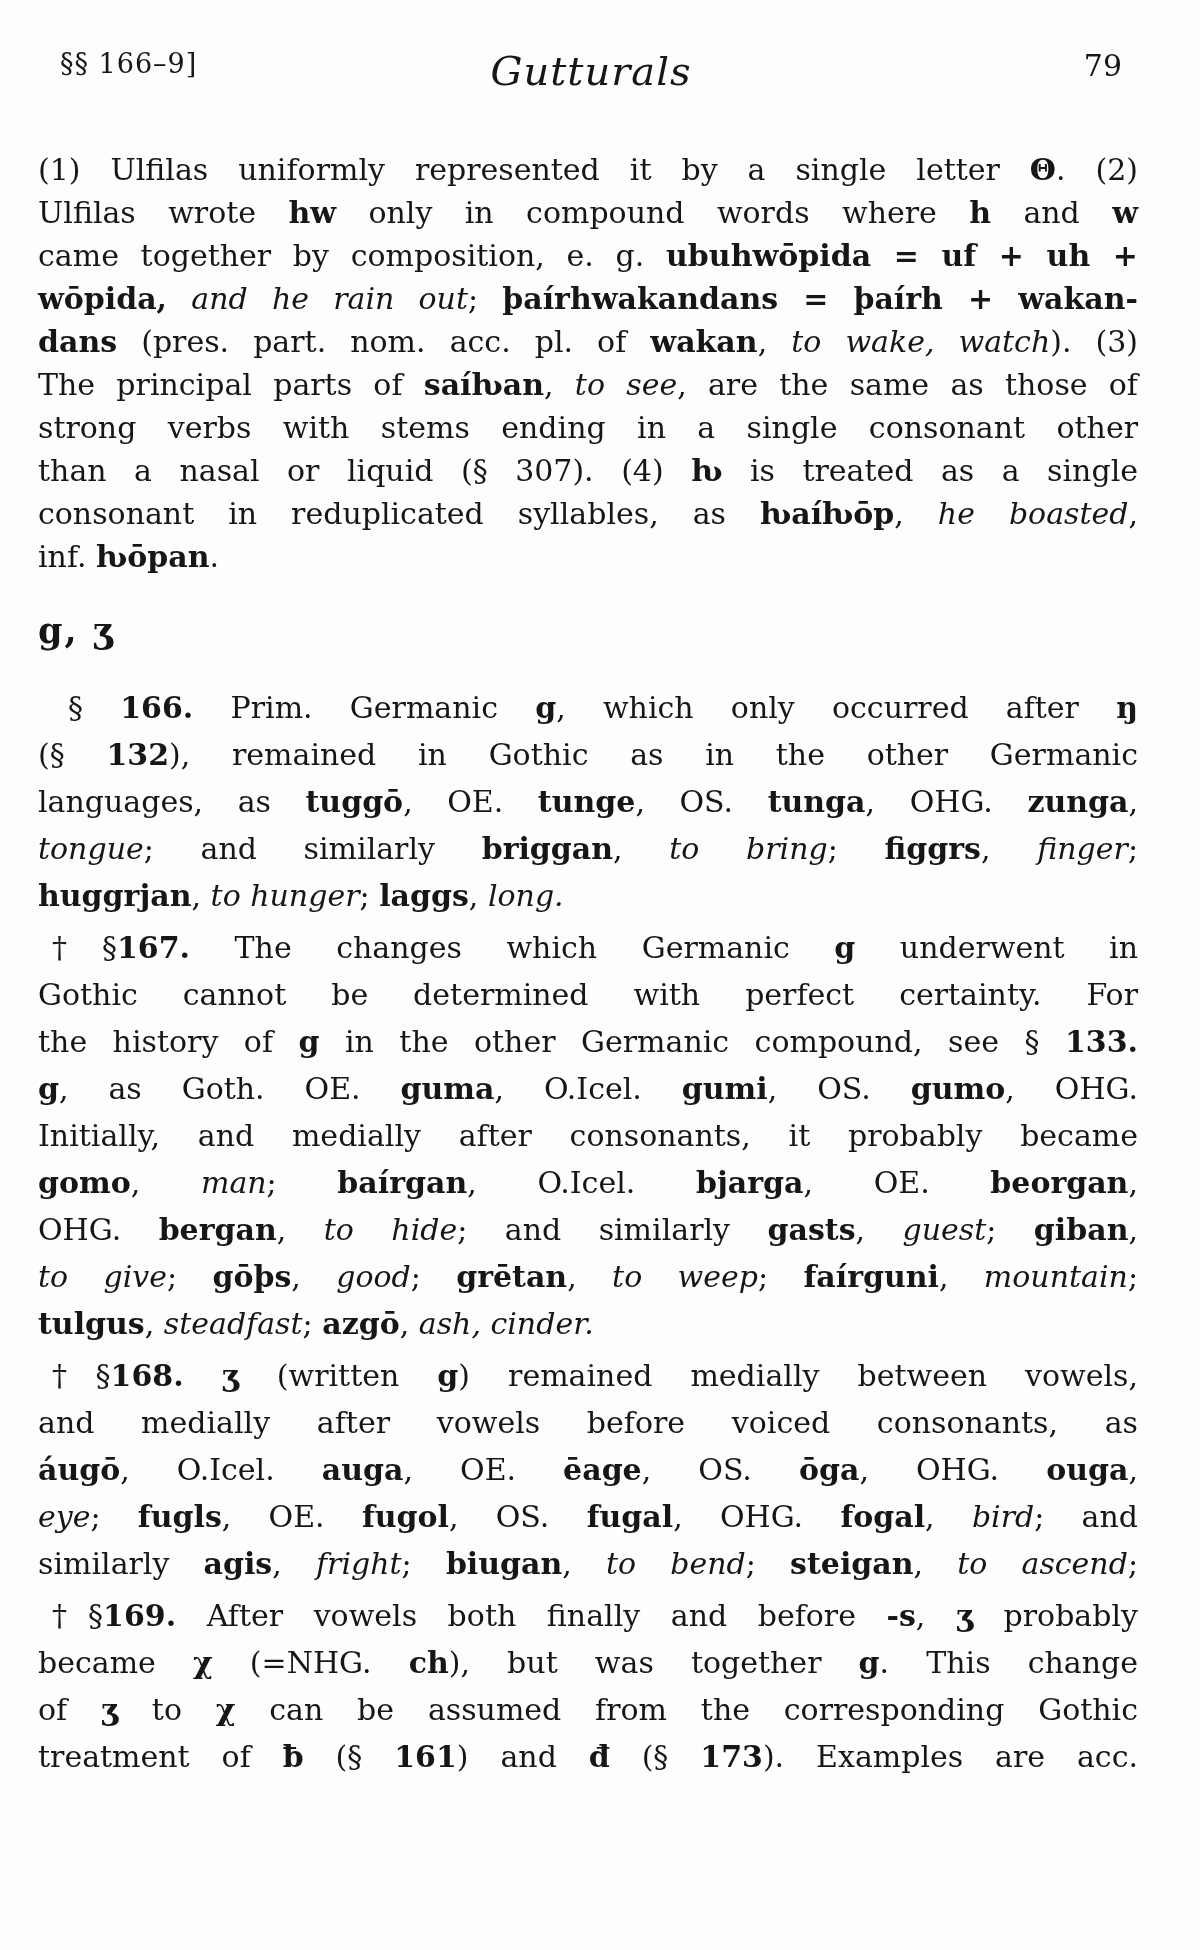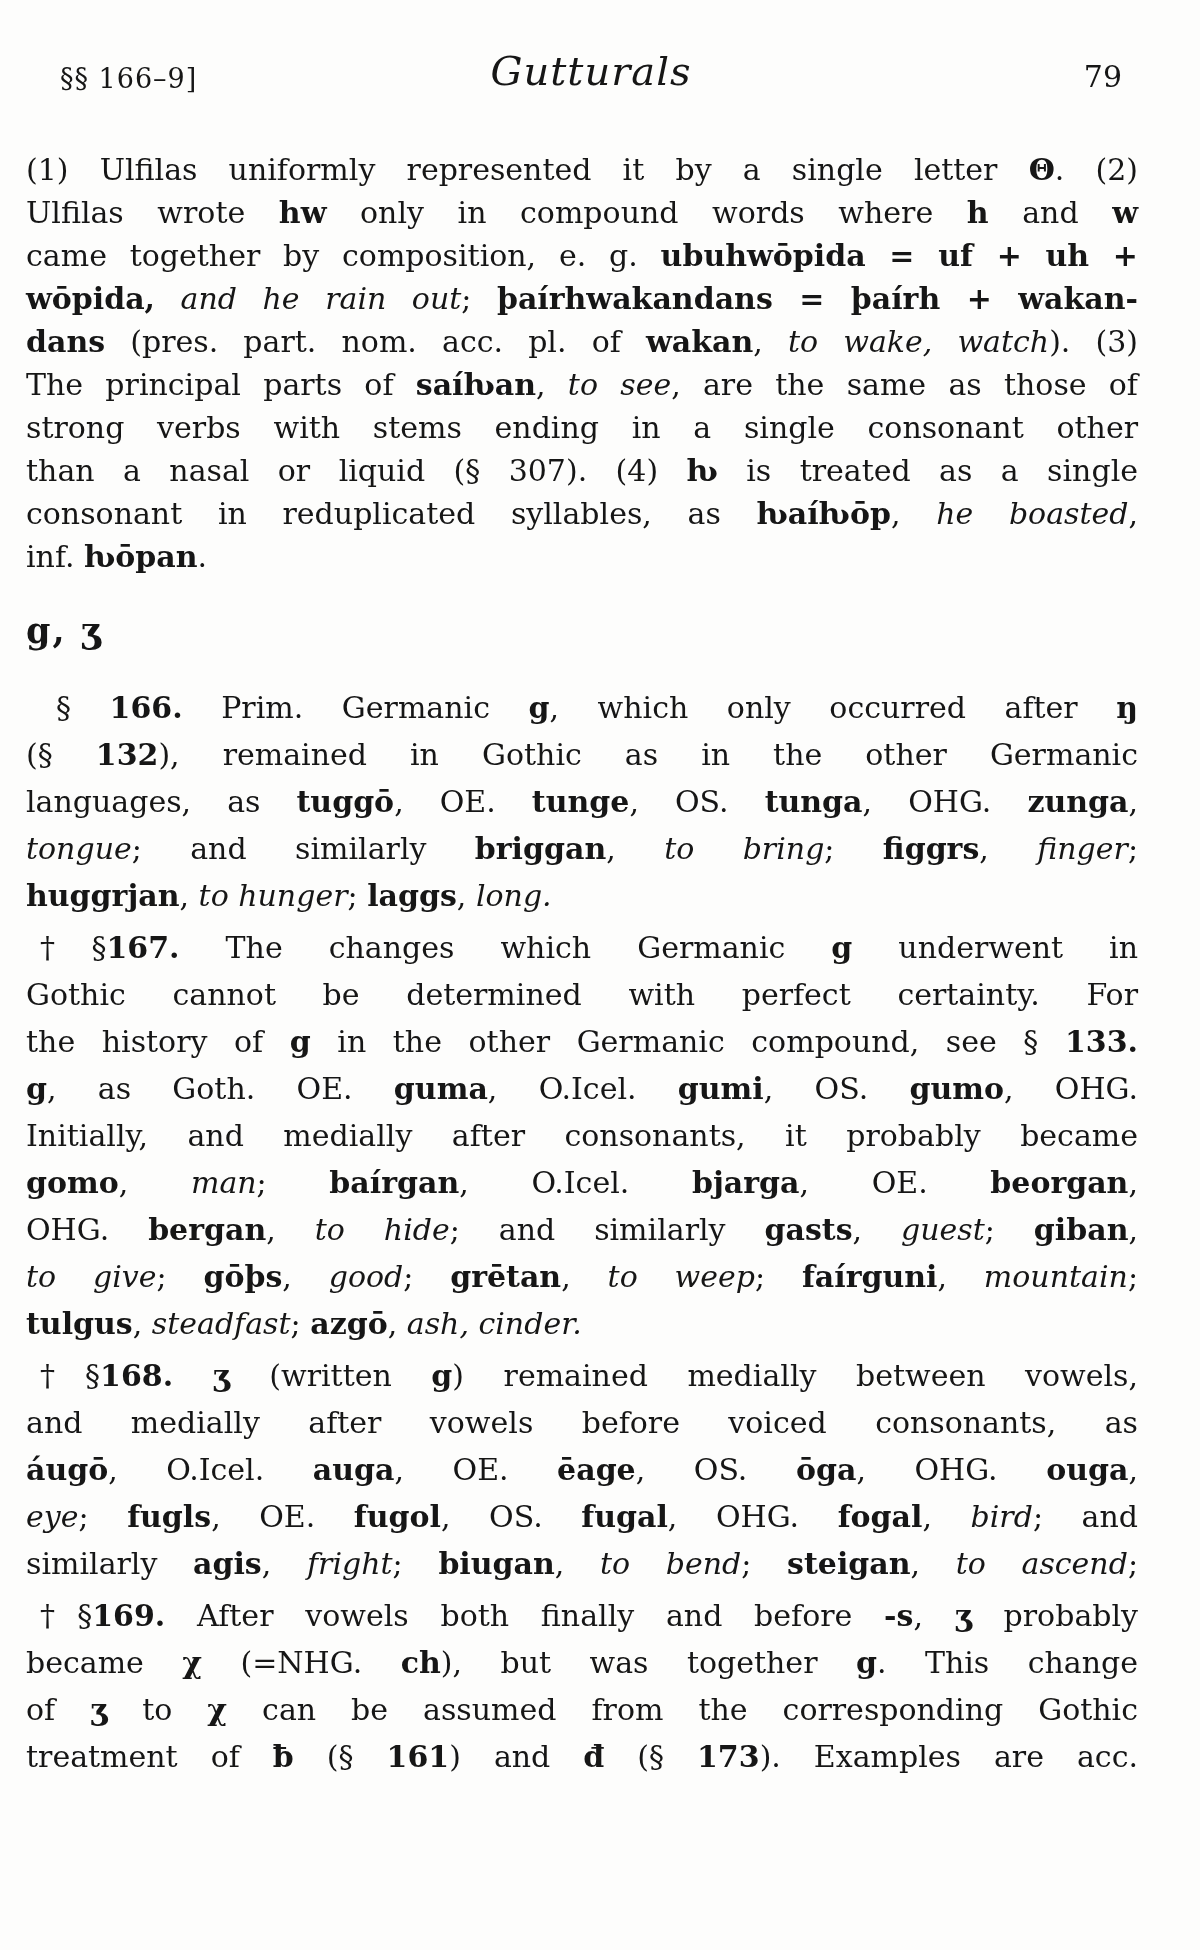--- a/index.html
+++ b/index.html
@@ -10,27 +10,27 @@
     font-family: "DejaVu Serif", "Liberation Serif", serif;
     color: var(--ink, #161616);
     overflow: hidden;
   }
   .page {
     width: 1200px; height: 1950px;
     background: var(--paper, #fdfdfc);
     position: relative;
   }
   .page-header {
-    display: flex; align-items: flex-end;
+    display: flex; align-items: flex-start;
     padding: 48px 78px 0 60px;
   }
   .header-range { width: 30%; font-size: 27px; letter-spacing: 1px; }
   .page-title  { width: 40%; text-align: center; font-style: italic; font-size: 40px; letter-spacing: 1px; }
   .page-num    { width: 30%; text-align: right; font-size: 30px; }
-  .page-body { padding: 54px 62px 0 26px; }
+  .page-body { padding: 54px 62px 0 38px; }
   .paragraph { margin: 0 0 5px 0; }
   .line {
     font-size: 30px;
     line-height: 47px;
     text-align: justify;
     text-align-last: justify;
   }
   .paragraph.tight .line { line-height: 43px; }
   .line.last { text-align-last: left; }
   .gothic { font-weight: bold; }

